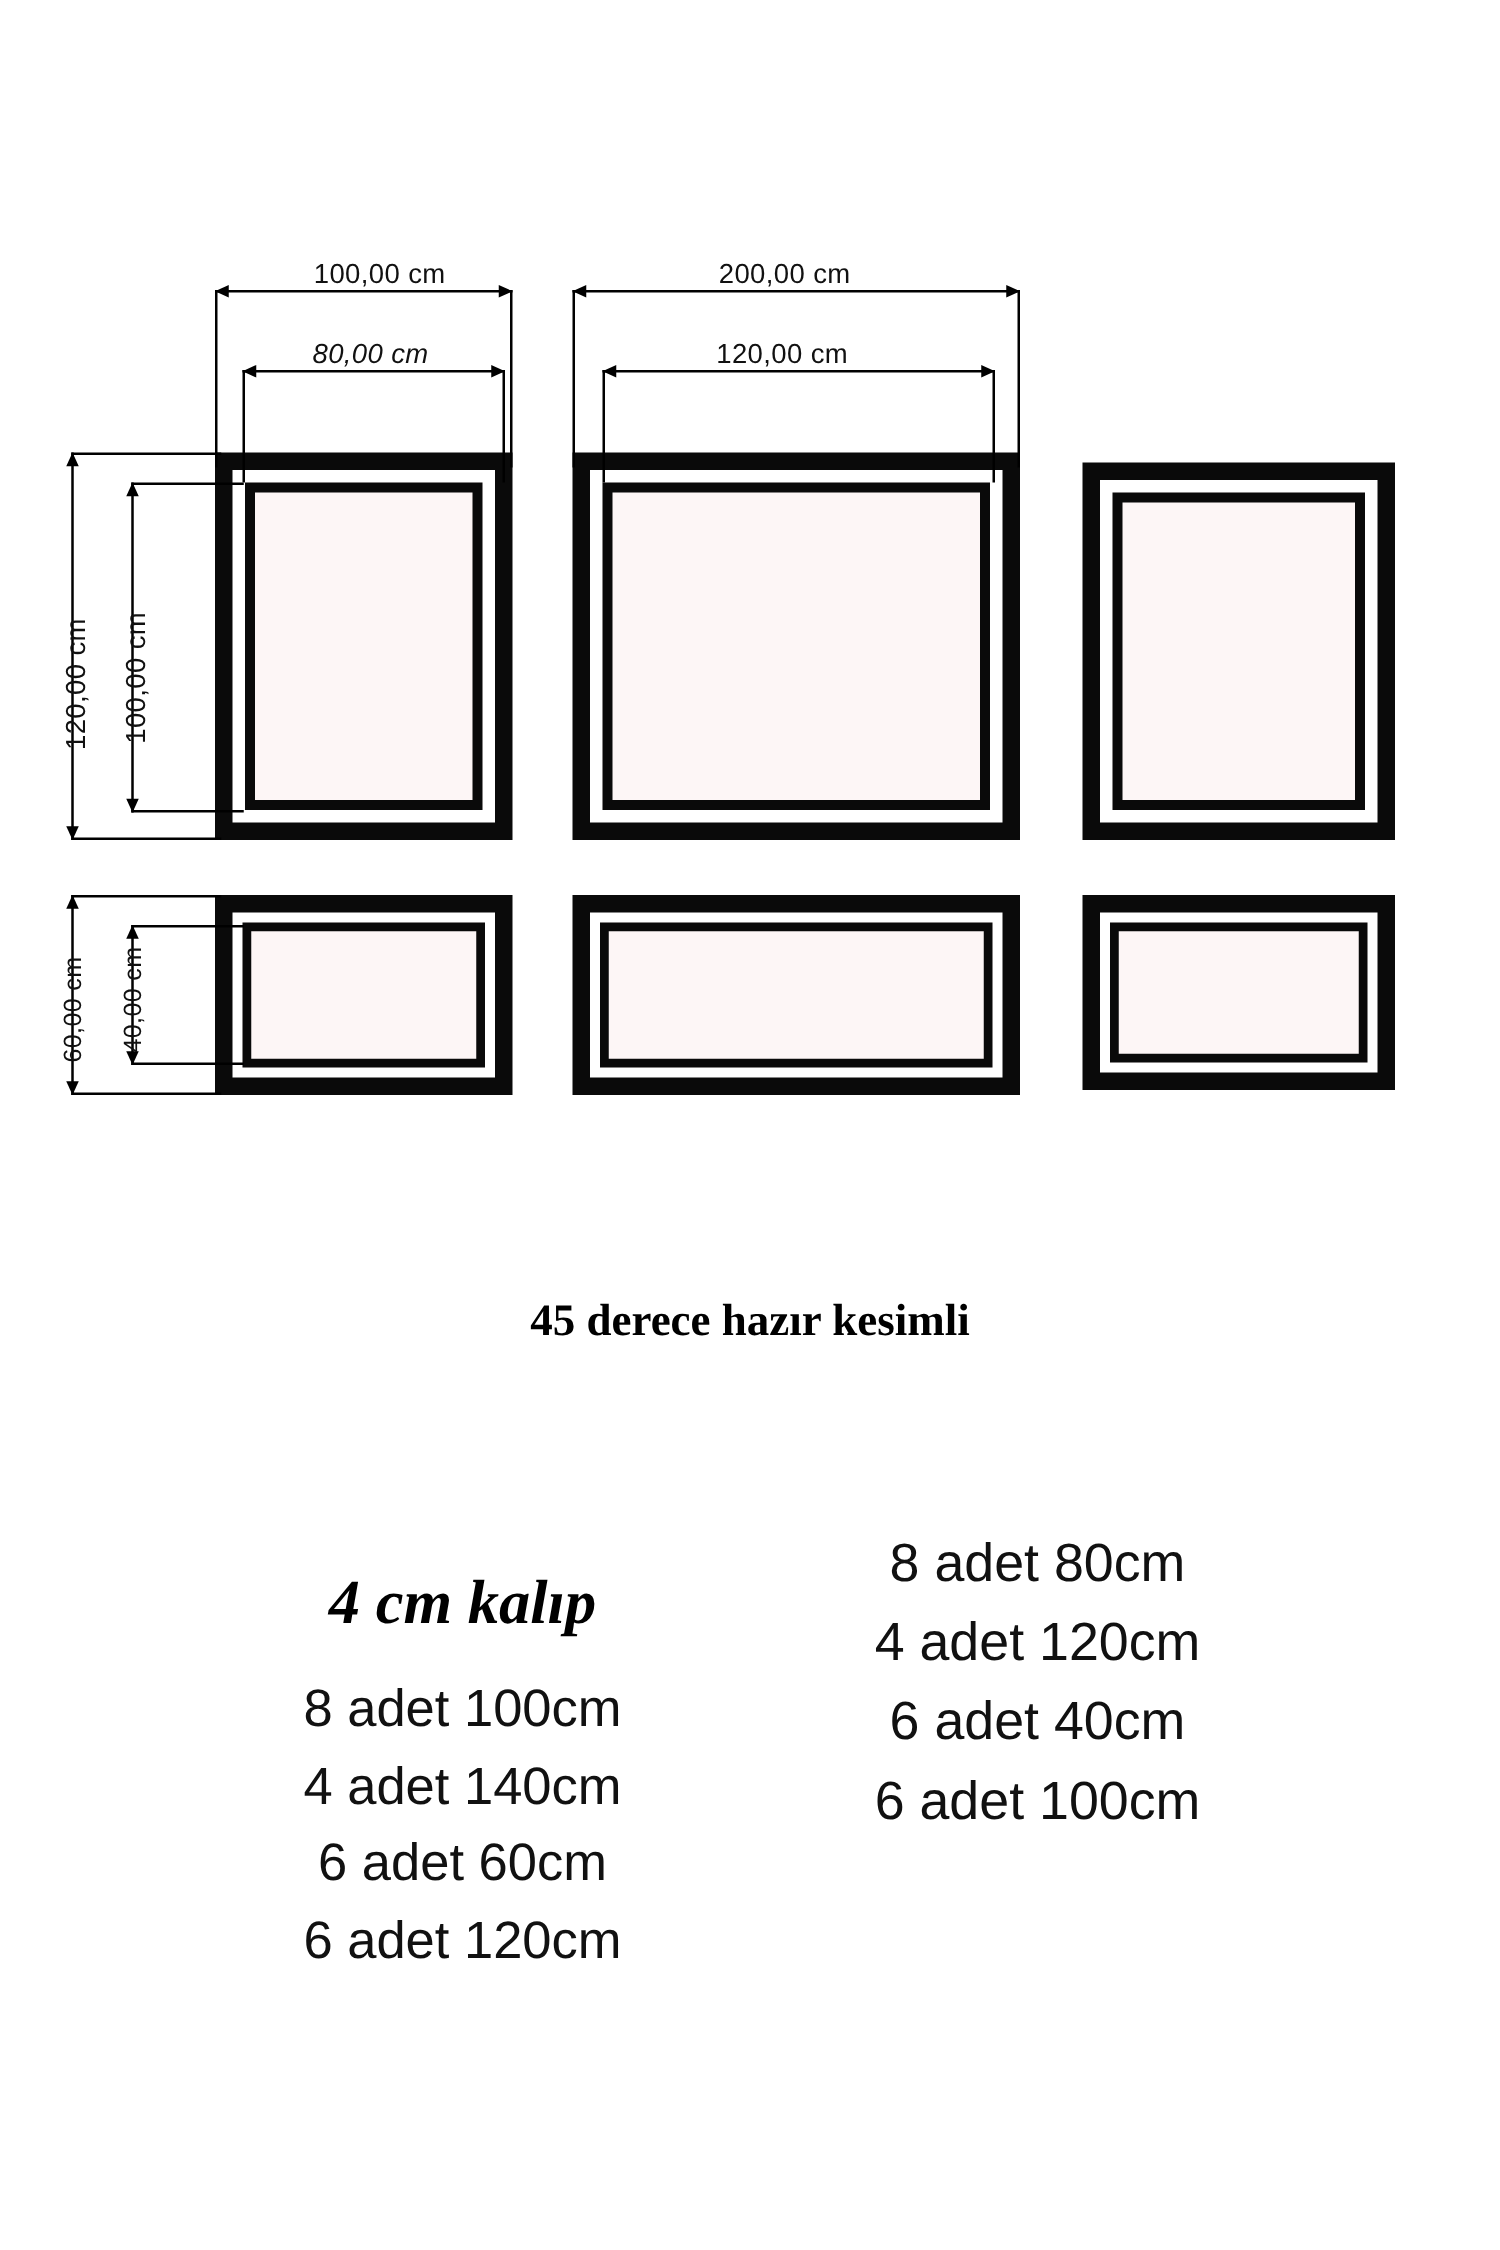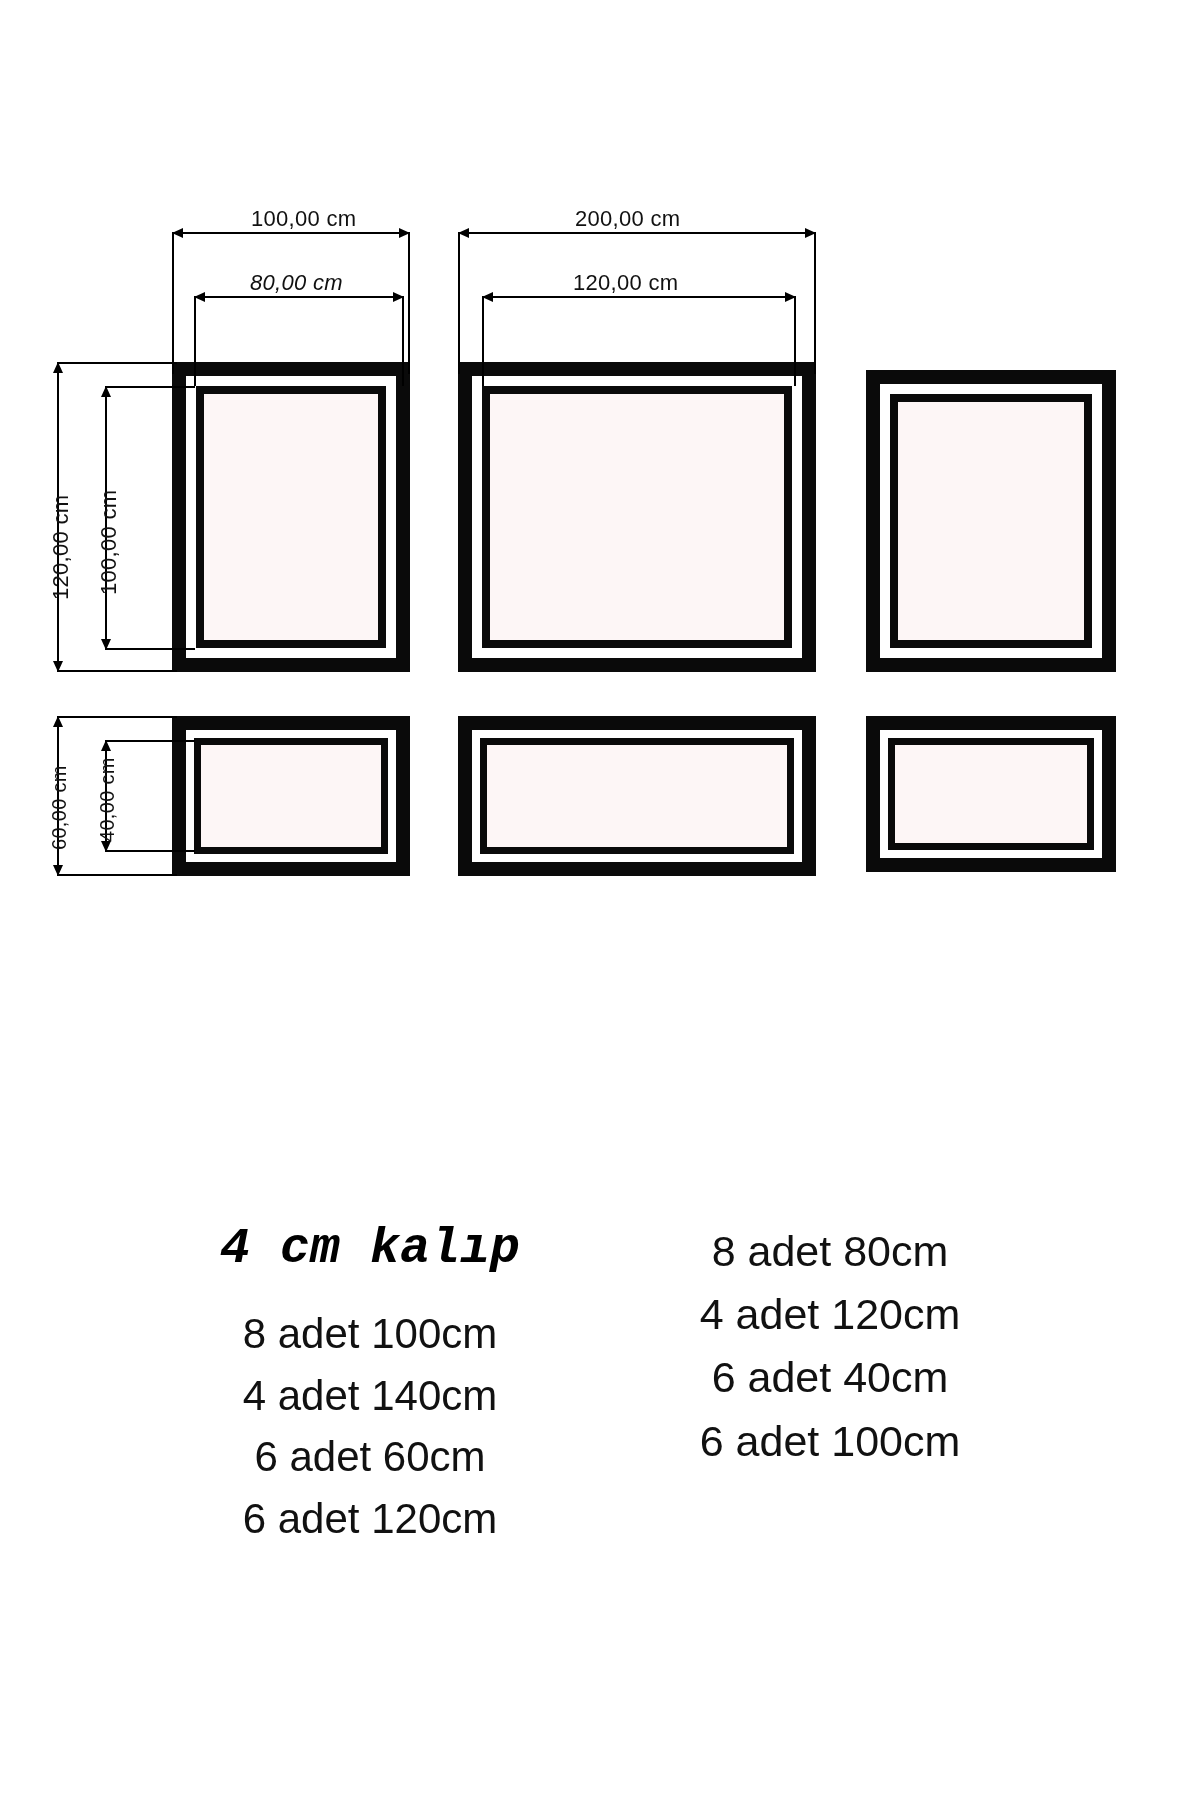--- a/index.html
+++ b/index.html
@@ -136,26 +136,27 @@
     justify-content: center;
   }
   .list-col {
     width: 430px;
     text-align: center;
   }
   .list-col.left {
     padding-right: 30px;
   }
   .list-col .col-head {
-    font-family: Liberation Mono, monospace;
+    font-family: Liberation Serif, serif;
     font-style: italic;
     font-weight: bold;
     font-size: 50px;
     margin-bottom: 26px;
     white-space: nowrap;
+    margin-top: 32px;
   }
   .list-col.right .col-head {
     font-size: 44px;
     margin-bottom: 30px;
   }
   .list-col .li {
     font-family: "Liberation Sans", sans-serif;
     font-size: 42px;
     line-height: 1.47;
     color: #111;
@@ -246,20 +247,21 @@
   <div class="dimline v" style="left:105px; top:740px; height:112px;"></div>
   <div class="arrow up" style="left:101px; top:740px;"></div>
   <div class="arrow down" style="left:101px; top:841px;"></div>
   <div class="tick h" style="left:105px; top:740px; width:90px;"></div>
   <div class="tick h" style="left:105px; top:850px; width:90px;"></div>
   <div class="dimlabel vert" style="left:96px; top:842px; font-size:20px;">40,00 cm</div>
 
 </div>
 
 <div id="package-block">
+  <div class="pkg-title">45 derece hazır kesimli</div>
 </div>
 
 <div id="lists">
 
   <div class="list-col left">
     <div class="col-head">4 cm kalıp</div>
     <div class="li">8 adet 100cm</div>
     <div class="li">4 adet 140cm</div>
     <div class="li">6 adet 60cm</div>
     <div class="li">6 adet 120cm</div>

